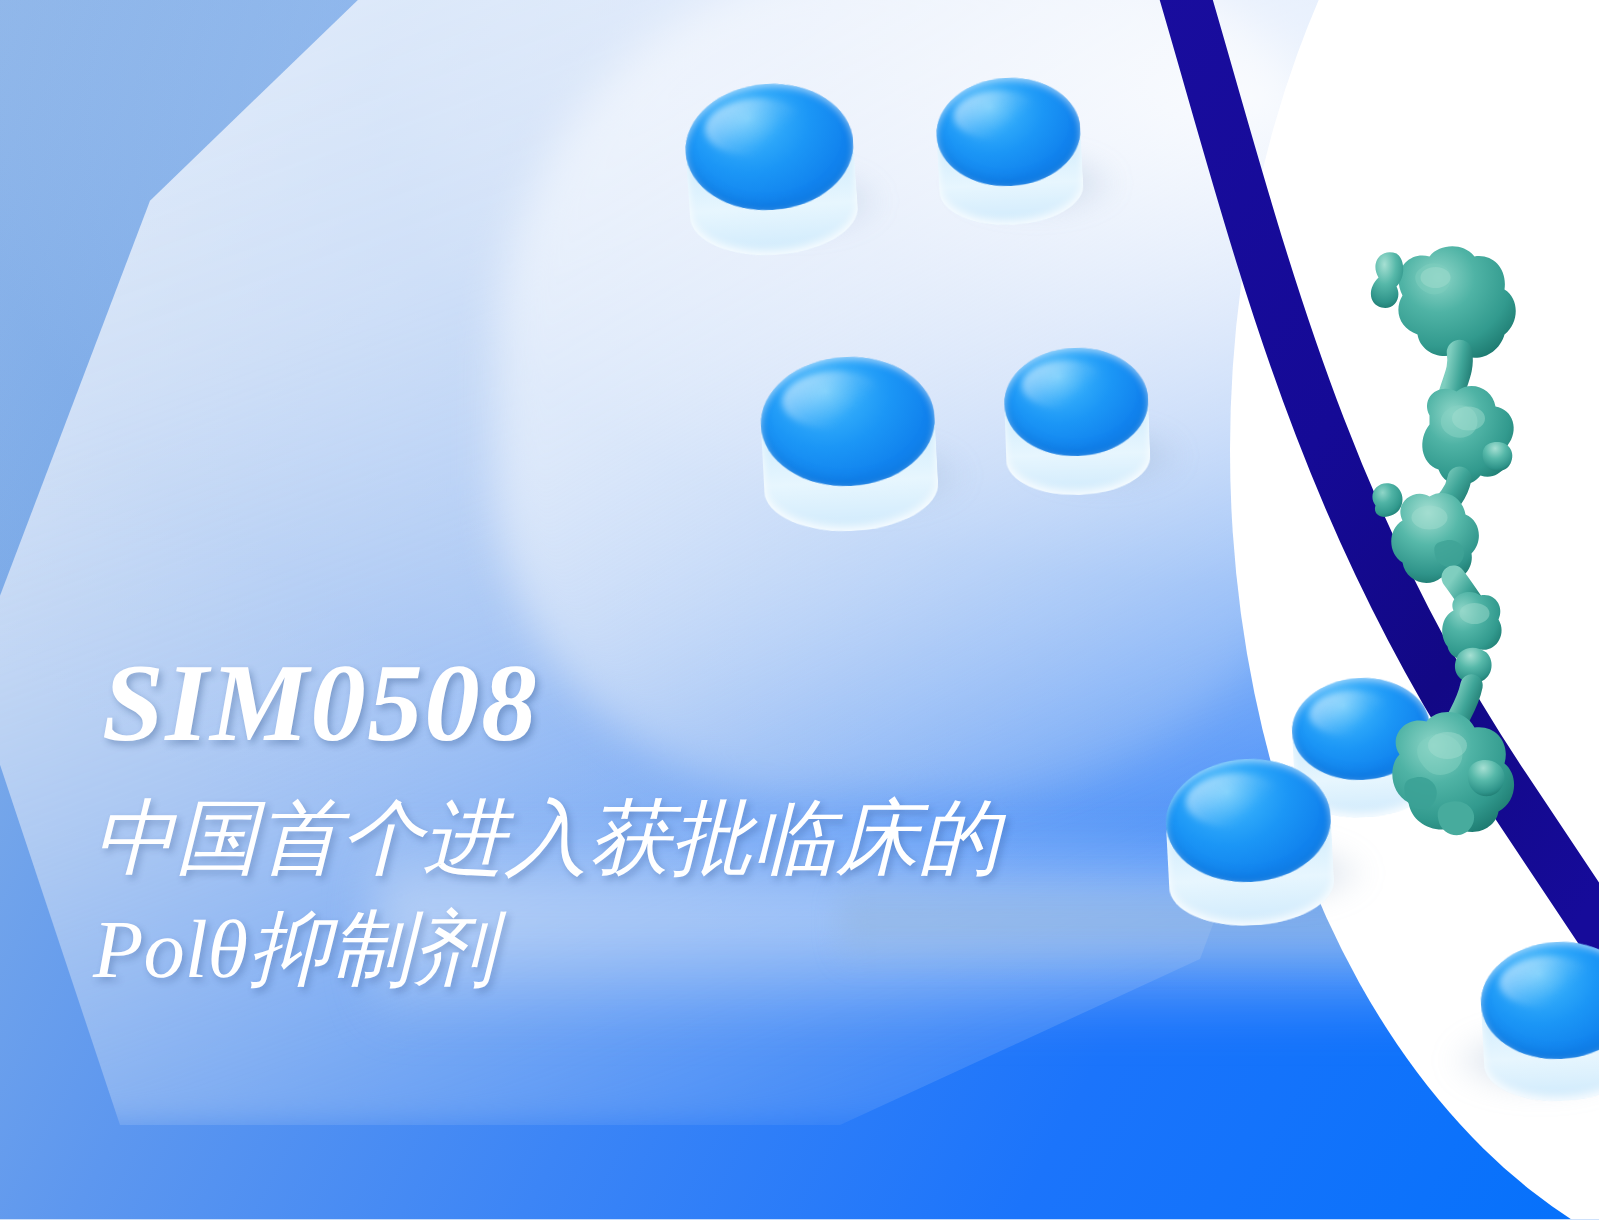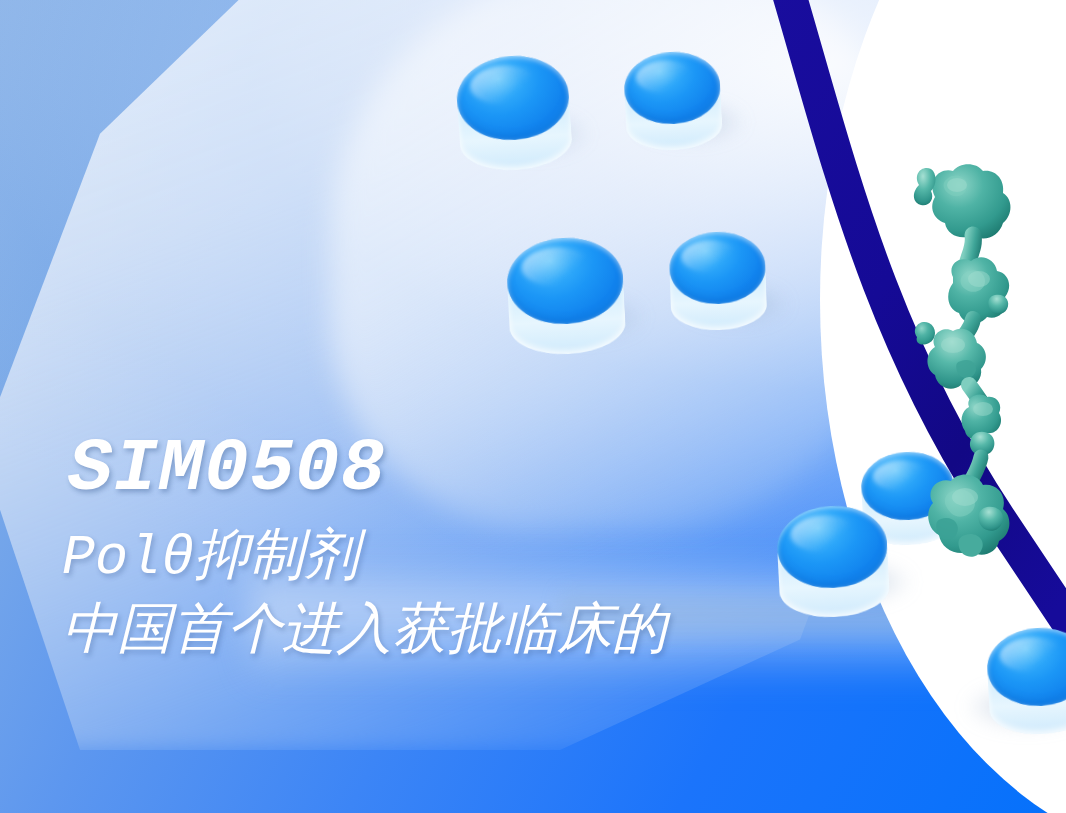--- a/index.html
+++ b/index.html
@@ -6,21 +6,21 @@
   html, body {
     margin: 0;
     padding: 0;
     background: #ffffff;
   }
   #poster {
     position: relative;
     width: 1066px;
     height: 813px;
     overflow: hidden;
-    font-family: Liberation Mono, monospace;
+    font-family: Liberation Serif, serif;
     background: #6ea4ea;
   }
 
   
   .bg-base {
     position: absolute;
     inset: 0;
     background:
       linear-gradient(118deg,
         #8fb6e9 0%,
@@ -387,18 +387,18 @@
                  C 40 368, 42 365, 46 364 Z" fill="#3ba195" opacity="0.85"></path>
         <path d="M 70 380 C 82 376, 92 386, 86 396 C 80 406, 66 402, 64 392
                  C 62 384, 66 381, 70 380 Z" fill="#47ab9d"></path>
       </g>
     </svg>
   </div>
 
   <div class="text-block">
     <h1 class="title-main">SIM0508</h1>
     <p class="subtitle">
+      <span class="line">中国首个进入获批临床的</span>
       <span class="line">Polθ抑制剂</span>
-      <span class="line">中国首个进入获批临床的</span>
     </p>
   </div>
 
 </div>
 
 </body></html>

